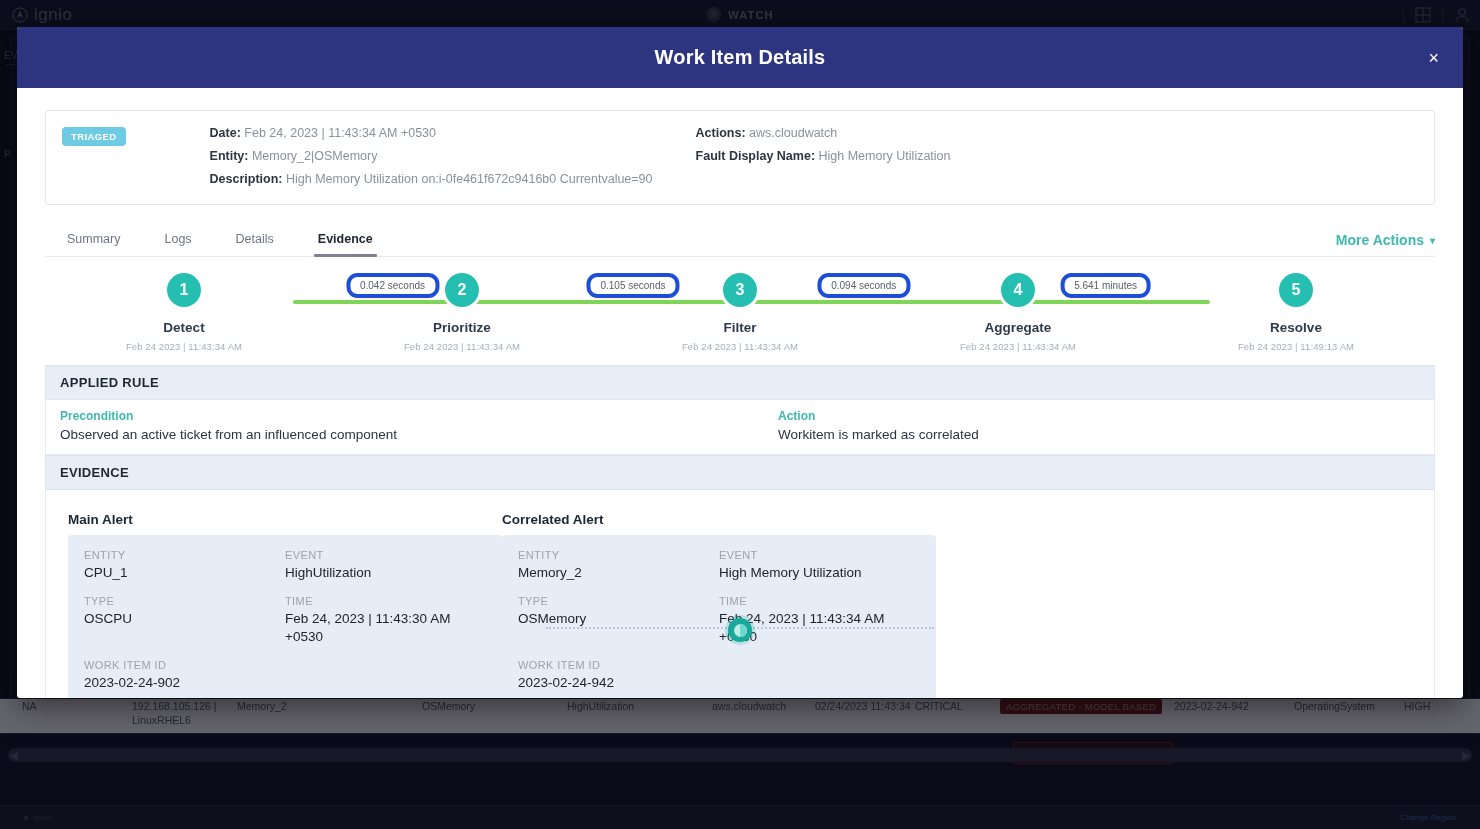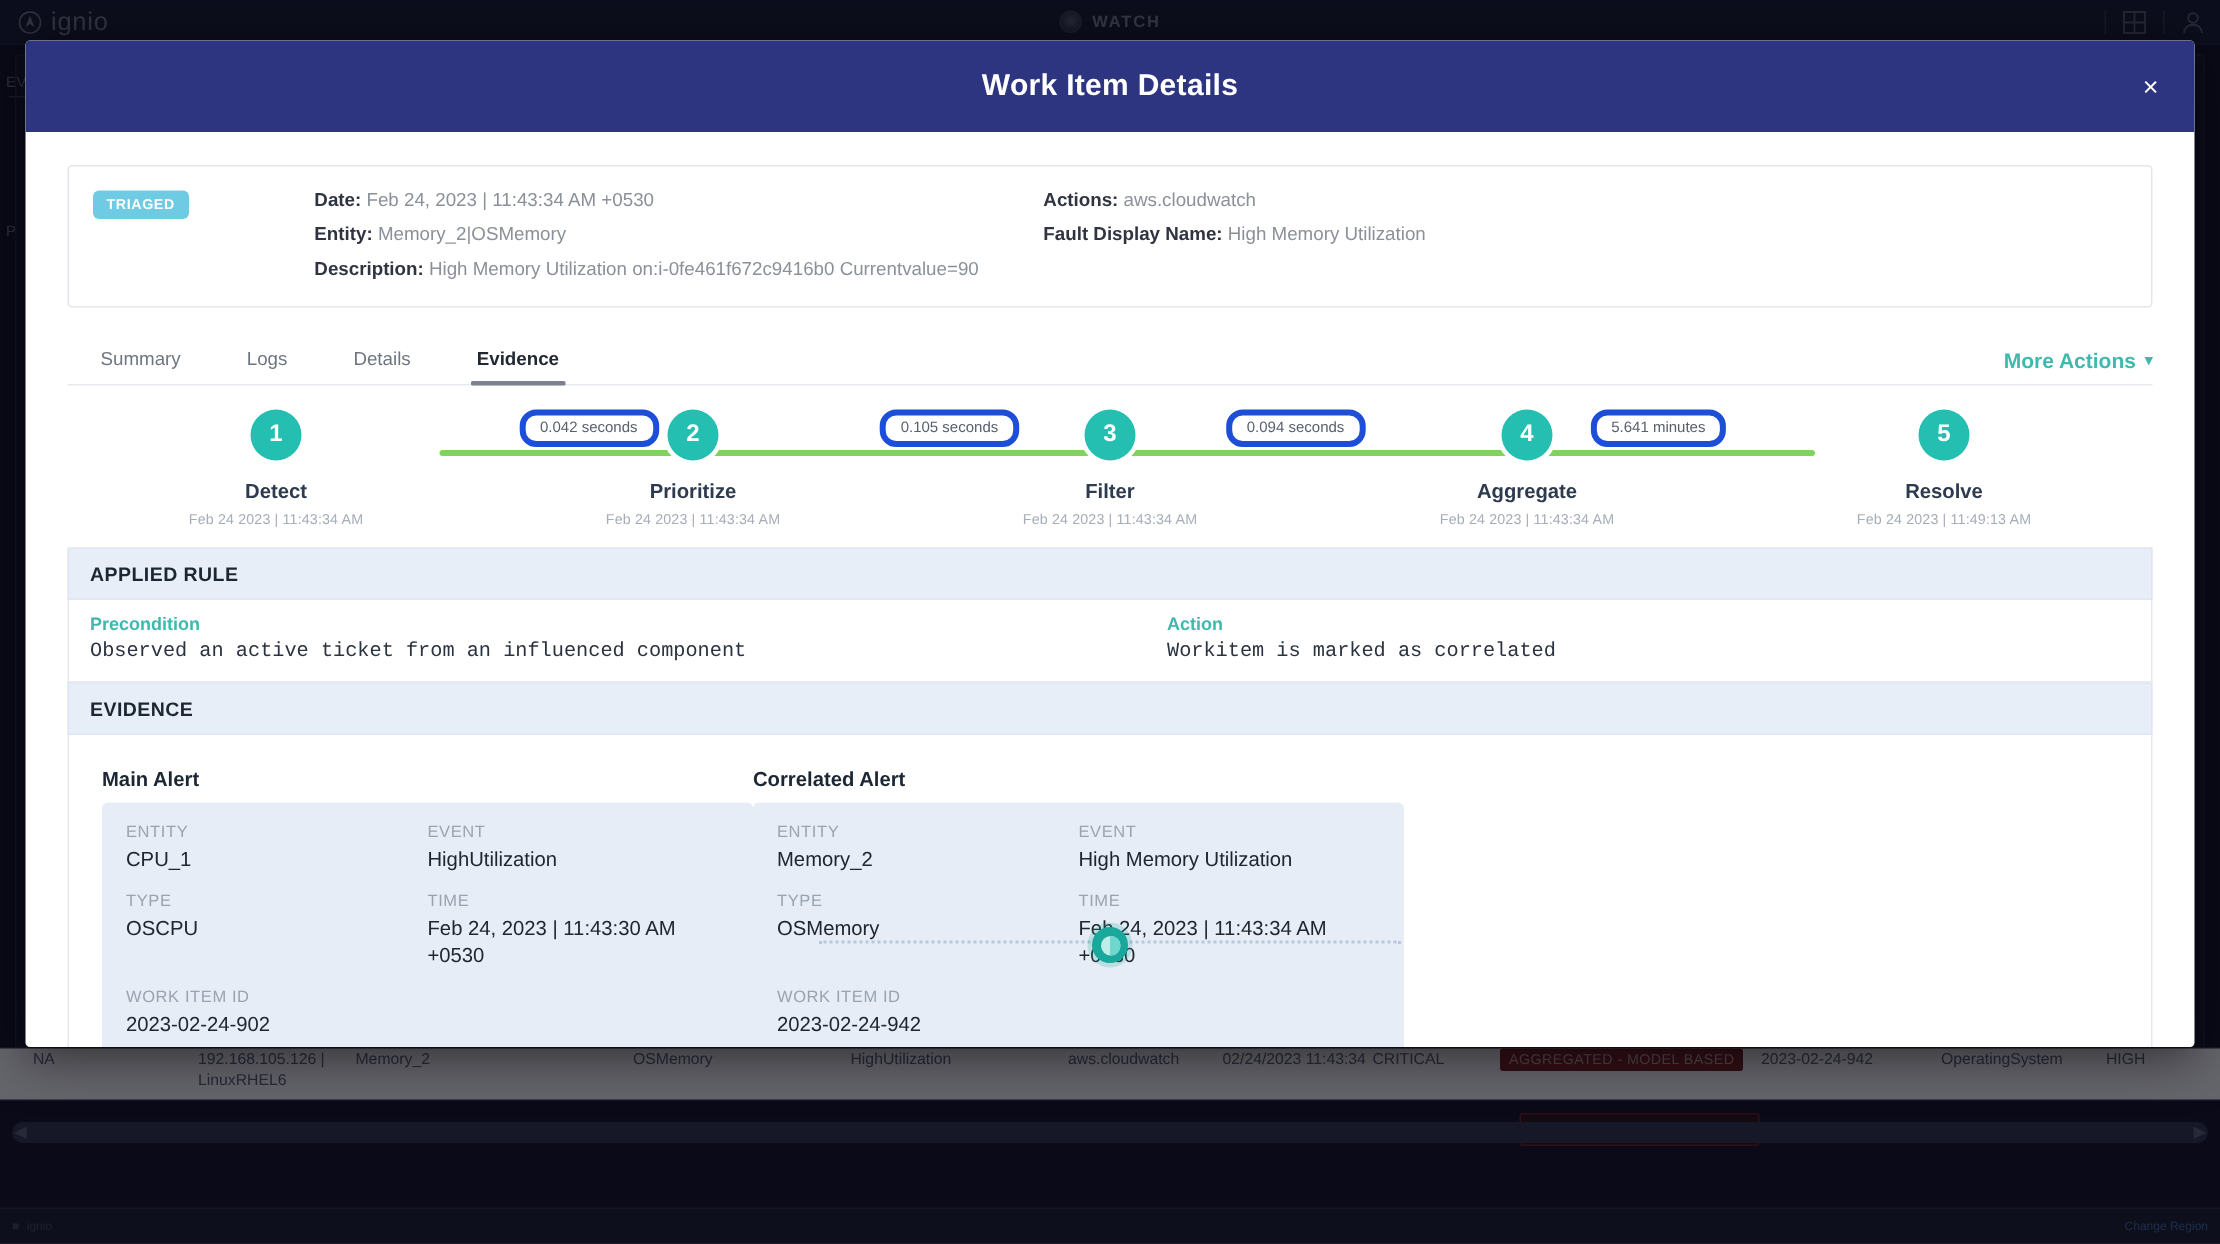--- a/index.html
+++ b/index.html
@@ -74,21 +74,21 @@
     background: #31344a; border-radius: 7px;
   }
   .bg-scroll-arrow {
     position: absolute; top: 749px; width: 11px; height: 12px; color: #5d6177; font-size: 11px;
     line-height: 12px; text-align: center;
   }
   .bg-footer {
     position: absolute; left: 0; right: 0; bottom: 0; height: 24px;
     background: #1c1e31; border-top: 1px solid #2a2d44;
     display: flex; align-items: center; justify-content: space-between;
-    padding: 0 8px; color: #565a70; font-size: 8px;
+    padding: 0 24px; color: #565a70; font-size: 8px;
   }
   .bg-footer-right { color: #3f6ea8; font-size: 8px; }
   .bg-footer-left { display:flex; align-items:center; gap:5px; opacity:.7; }
 
   .scrim { position: absolute; inset: 0; background: rgba(6,7,18,.62); }
 
   
   .modal {
     position: absolute; left: 17px; top: 27px; width: 1446px; height: 671px;
     background: #ffffff; border-radius: 3px;
@@ -176,21 +176,21 @@
     padding: 9px 14px; font-size: 13px; font-weight: 700; color: #1d2733;
     letter-spacing: .3px;
   }
   .rule-body {
     display: flex; border-left: 1px solid #e6eaf0; border-right: 1px solid #e6eaf0;
     border-bottom: 1px solid #e6eaf0; padding: 9px 14px 12px 14px;
   }
   .rule-col { width: 50%; }
   .rule-col.right { padding-left: 38px; }
   .rule-label { color: #3fb9ae; font-size: 12px; font-weight: 700; margin-bottom: 4px; }
-  .rule-text { color: #2b3340; font-size: 13.5px; font-family: Liberation Mono, monospace; }
+  .rule-text { color: #2b3340; font-size: 13.5px; }
 
   
   .evidence-area {
     position: relative; border-left: 1px solid #e6eaf0; border-right: 1px solid #e6eaf0;
     padding: 22px 22px 0 22px; height: 220px;
   }
   .alert-heading { font-size: 13.5px; font-weight: 700; color: #1d2733; margin-bottom: 8px; }
   .alert-card {
     background: #e7edf6; border-radius: 4px; padding: 14px 16px 18px 16px;
     width: 434px;

